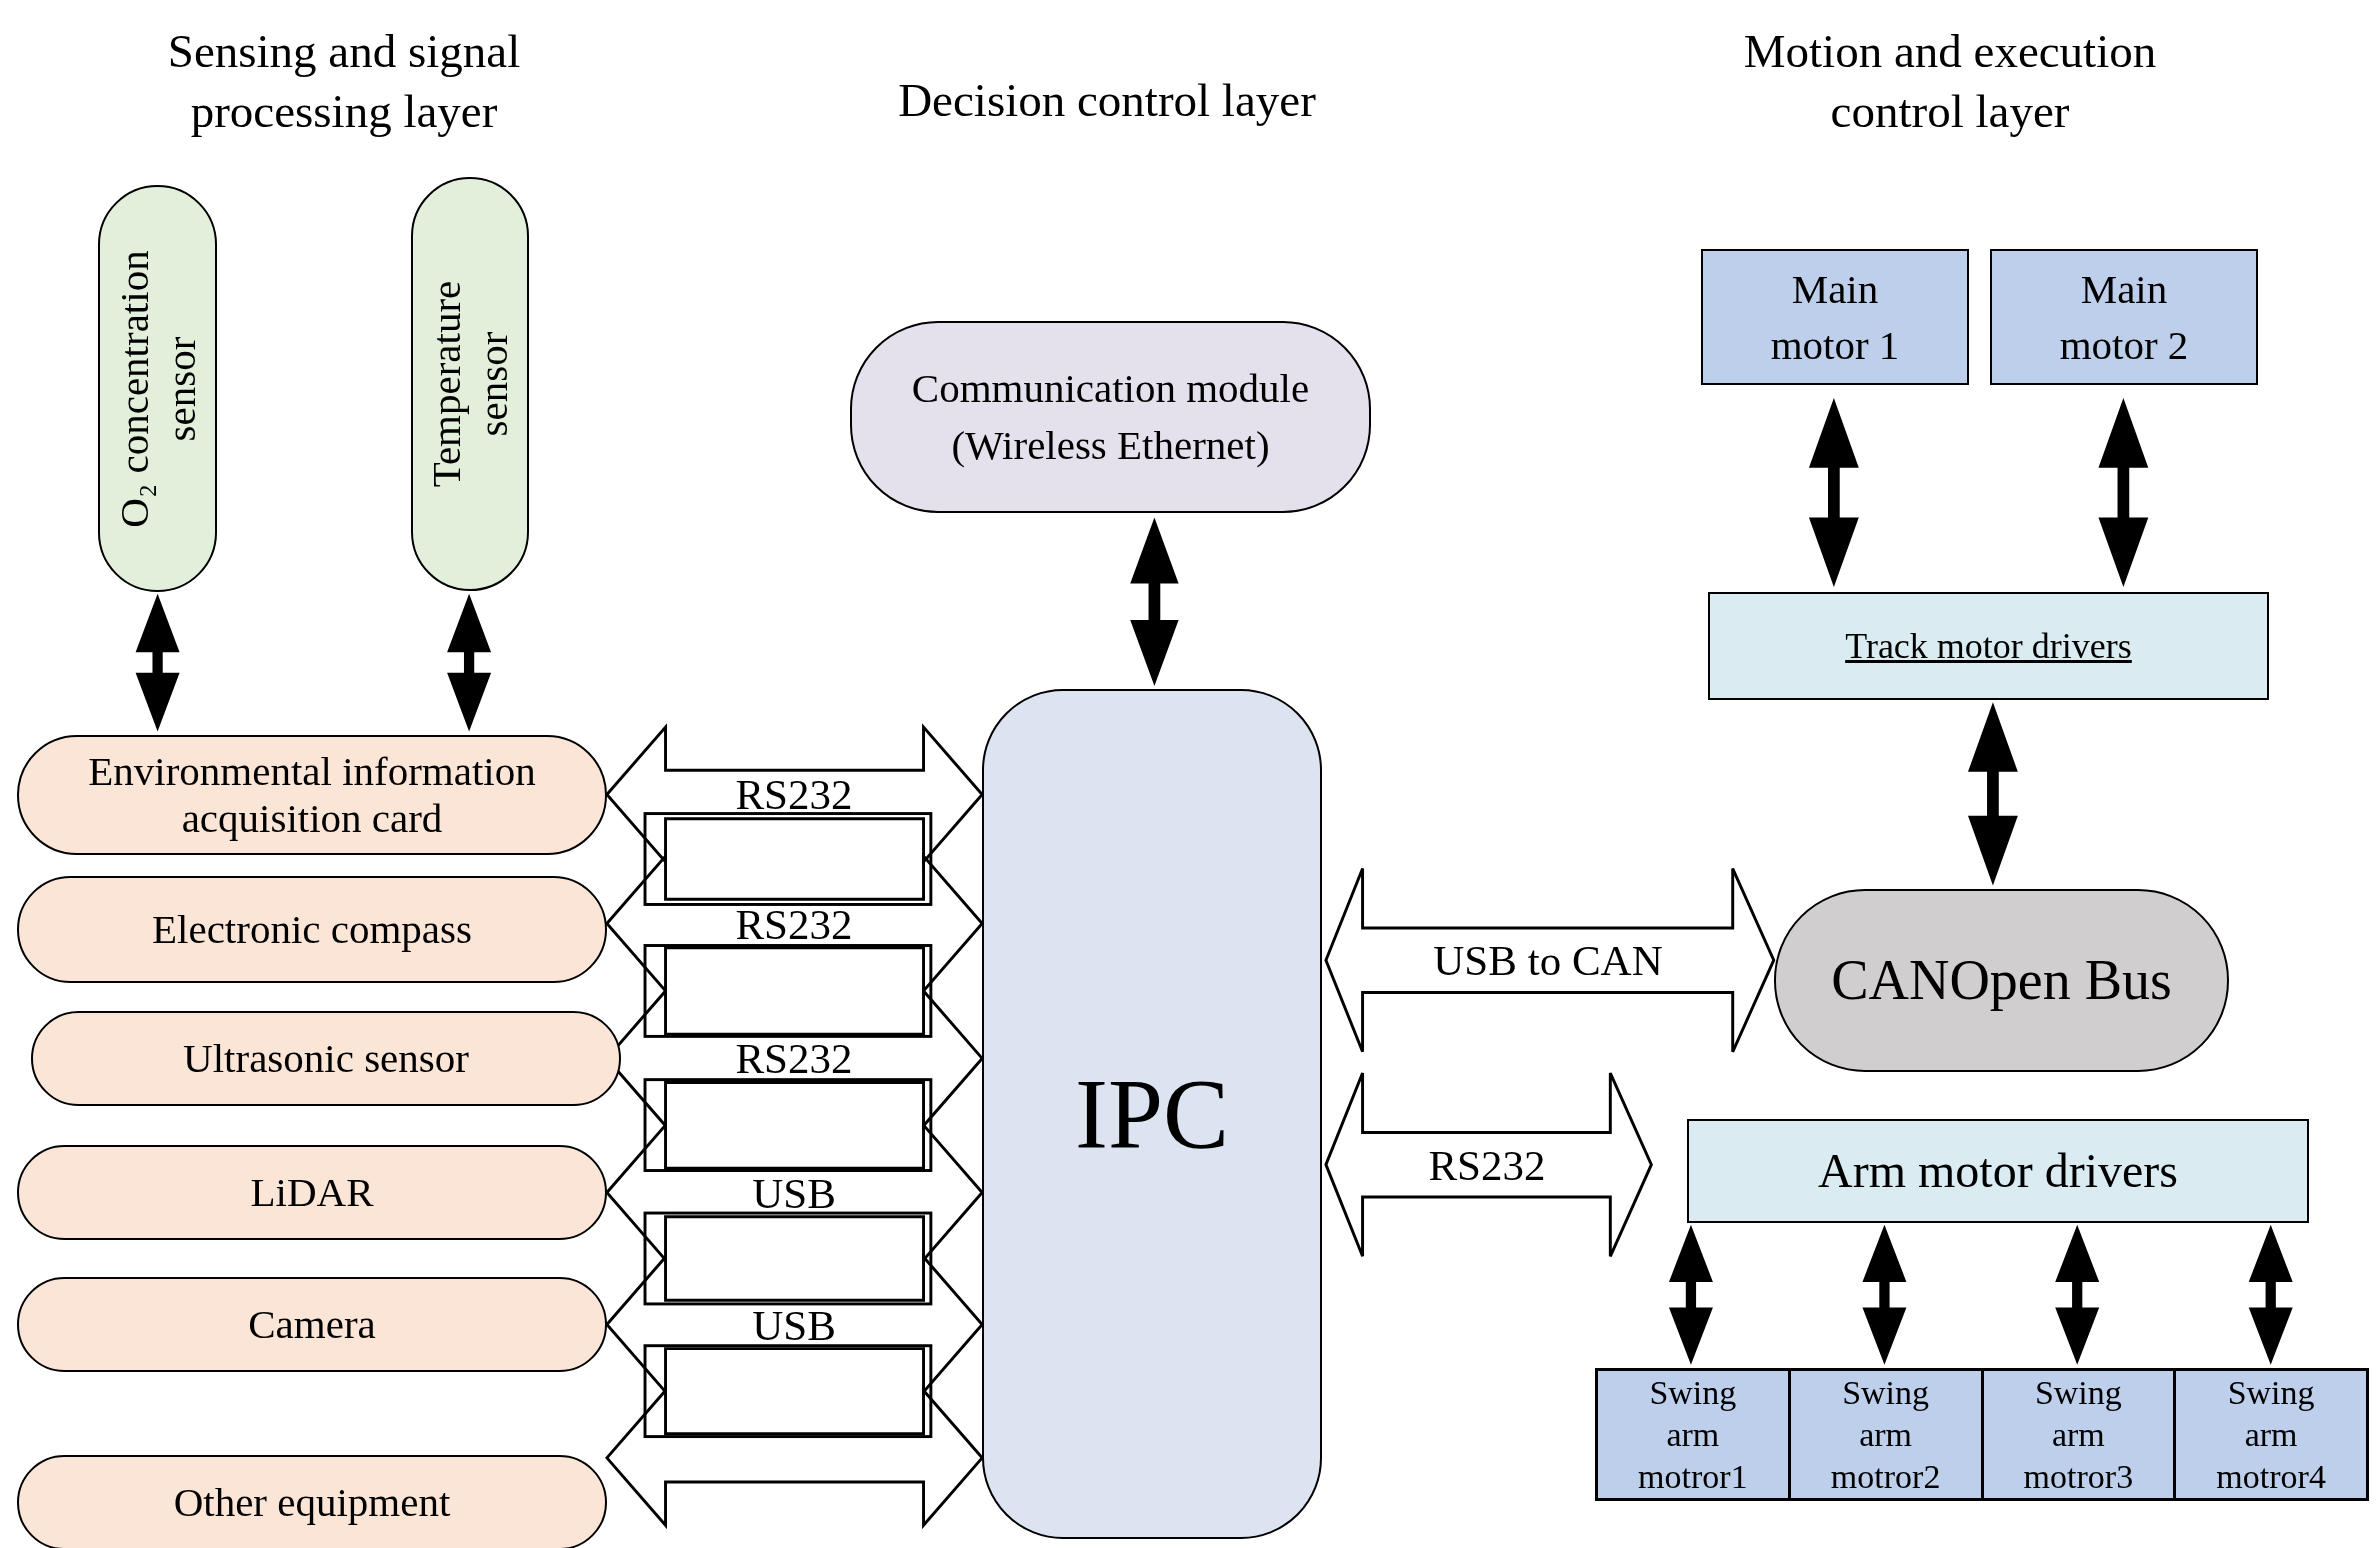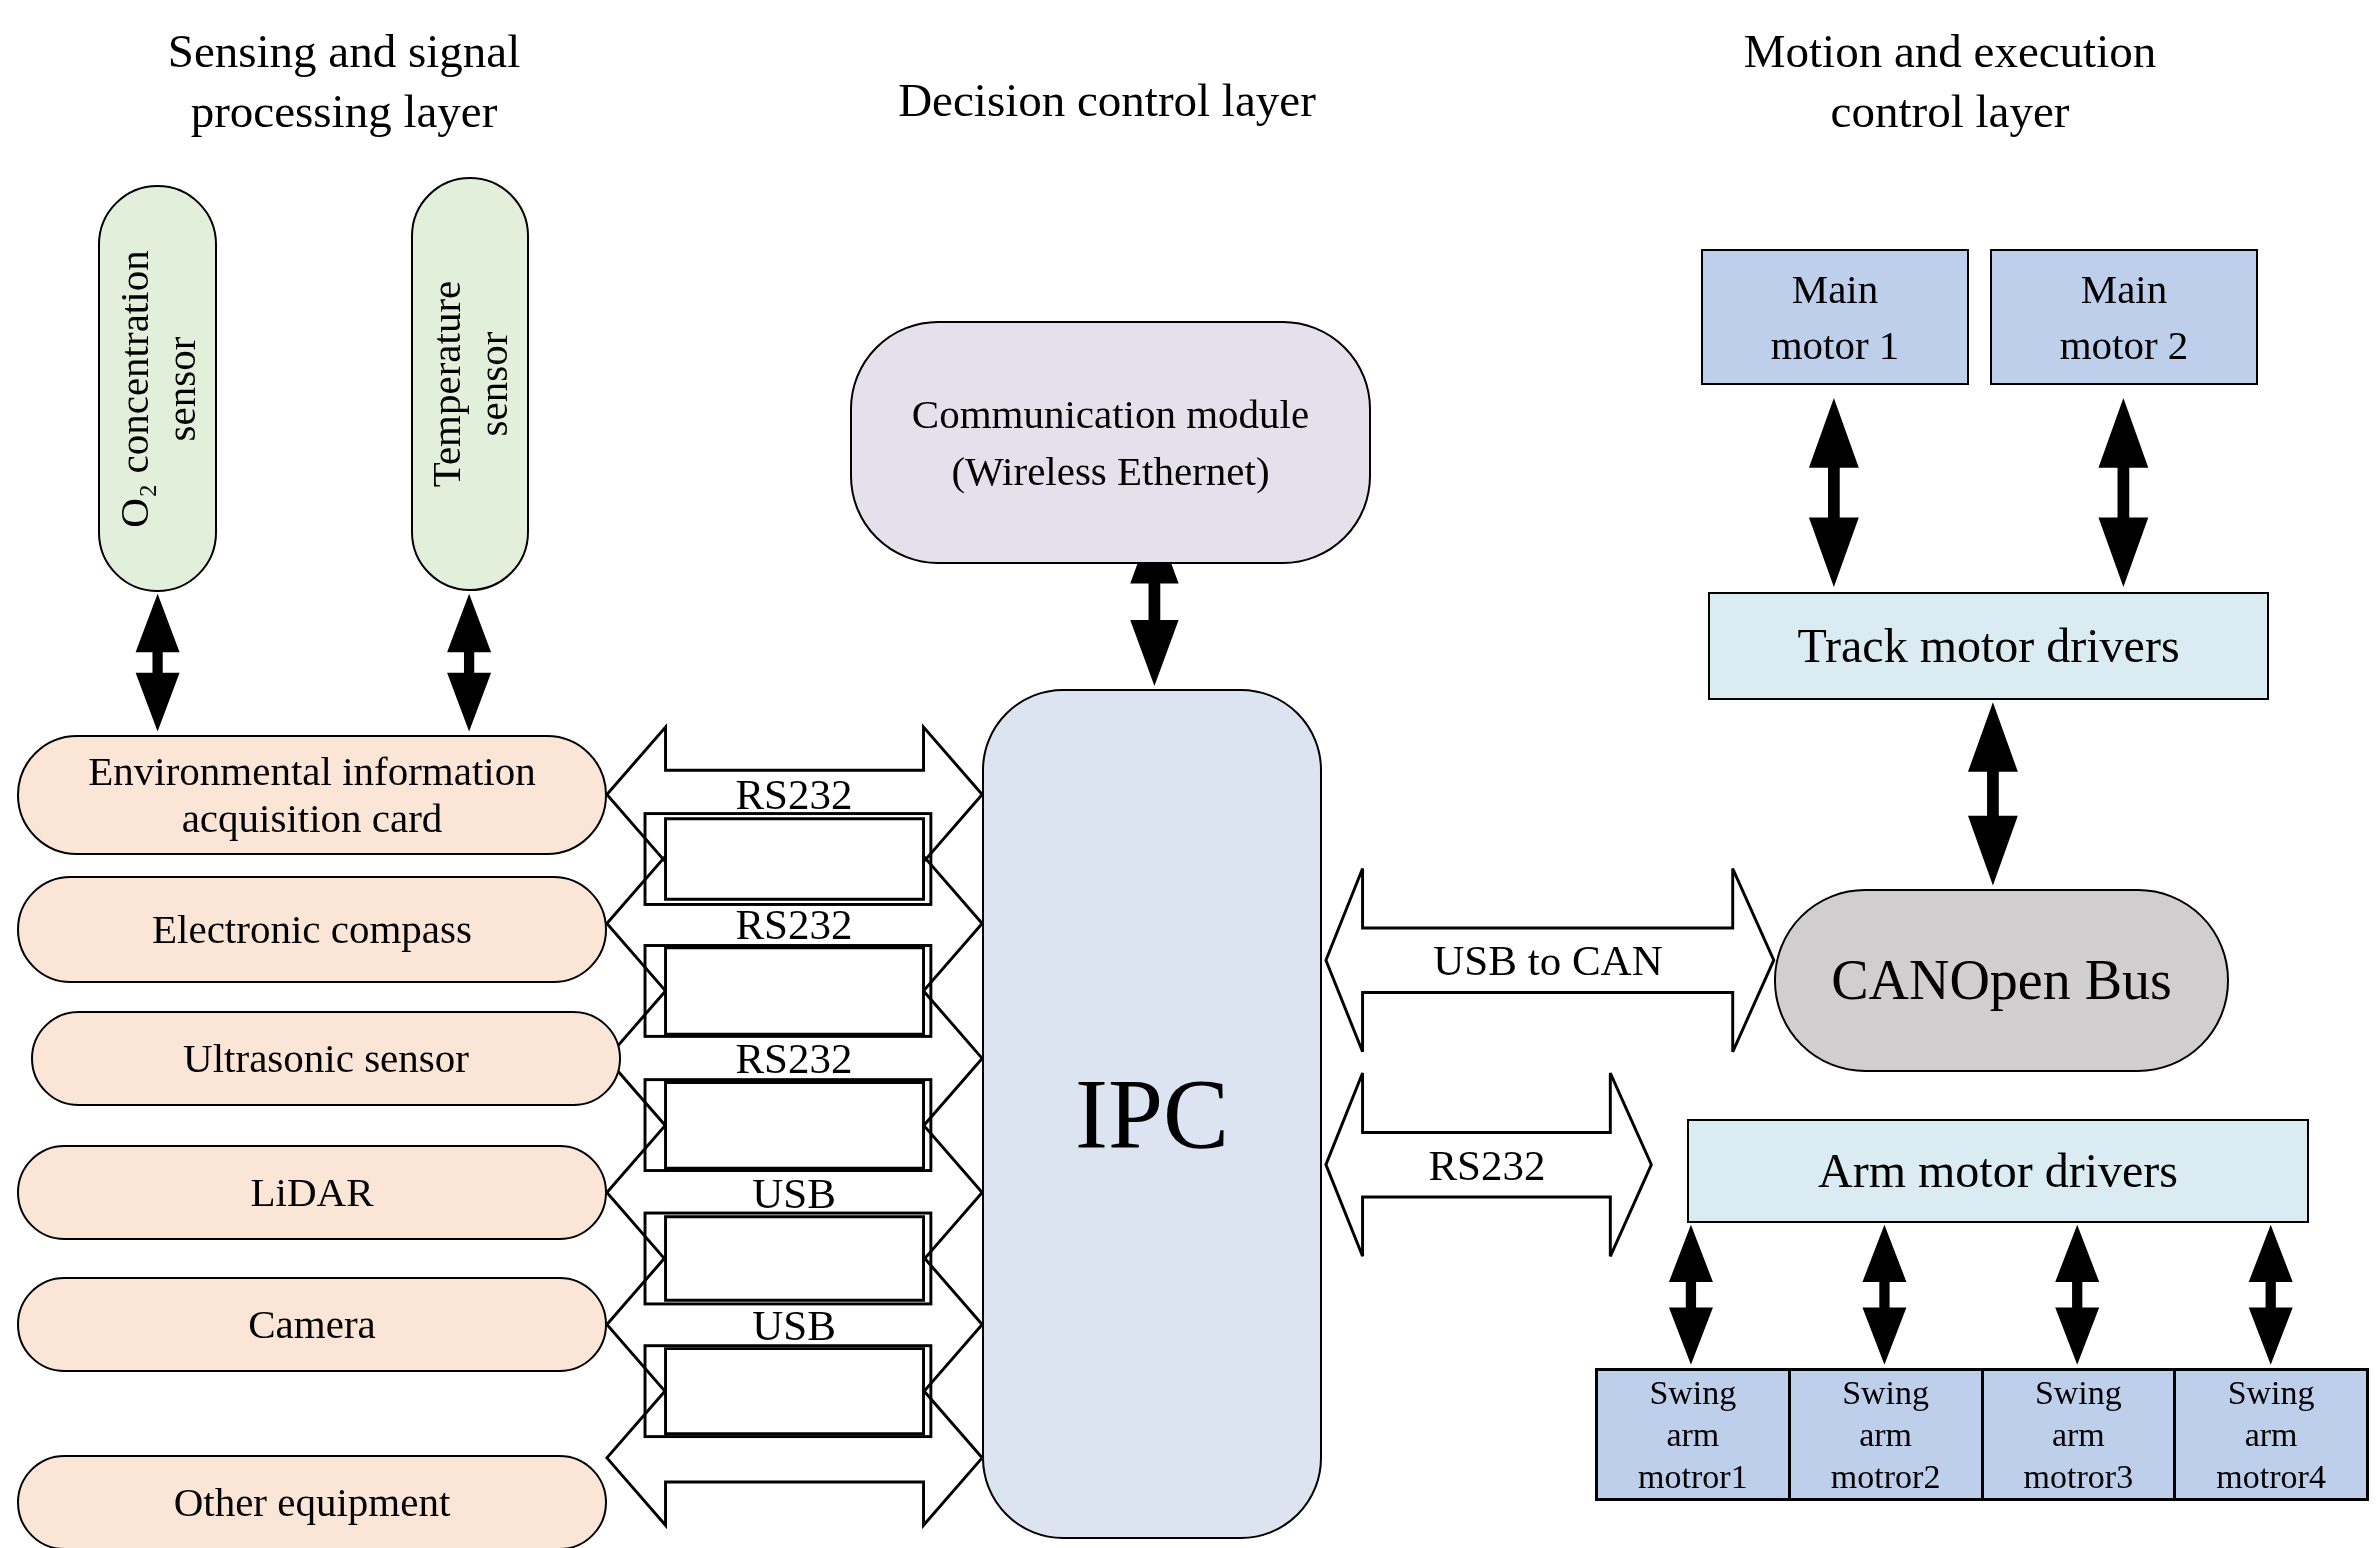--- a/index.html
+++ b/index.html
@@ -133,40 +133,40 @@
     <span>Other equipment</span>
   </div>
 
   <div class="lbl" style="left:662px;top:770px;width:264px;height:48px;">RS232</div>
   <div class="lbl" style="left:662px;top:900px;width:264px;height:48px;">RS232</div>
   <div class="lbl" style="left:662px;top:1034px;width:264px;height:48px;">RS232</div>
   <div class="lbl" style="left:662px;top:1169px;width:264px;height:48px;">USB</div>
   <div class="lbl" style="left:662px;top:1301px;width:264px;height:48px;">USB</div>
   <div class="lbl" style="left:662px;top:1434px;width:264px;height:48px;"></div>
 
-  <div class="box" style="left:850px;top:321px;width:521px;height:243px;border-radius:88px;background:var(--lavender);font-size:41px;line-height:57px;">
+  <div class="box" style="left:850px;top:321px;width:521px;height:192px;border-radius:88px;background:var(--lavender);font-size:41px;line-height:57px;">
     <span>Communication module</span>
     <span>(Wireless Ethernet)</span>
   </div>
   <div class="box" style="left:982px;top:689px;width:340px;height:850px;border-radius:81px;background:var(--ipc_blue);font-size:99px;">
     <span>IPC</span>
   </div>
 
   <div class="lbl" style="left:1363px;top:928px;width:370px;height:65px;">USB to CAN</div>
   <div class="lbl" style="left:1363px;top:1133px;width:248px;height:65px;">RS232</div>
 
   <div class="box" style="left:1701px;top:249px;width:268px;height:136px;background:var(--blue);font-size:41px;line-height:56px;">
     <span>Main</span>
     <span>motor 1</span>
   </div>
   <div class="box" style="left:1990px;top:249px;width:268px;height:136px;background:var(--blue);font-size:41px;line-height:56px;">
     <span>Main</span>
     <span>motor 2</span>
   </div>
-  <div class="box" style="left:1708px;top:592px;width:561px;height:108px;background:var(--cyan);font-size:48px;">
+  <div class="box" style="left:1708px;top:592px;width:561px;height:108px;background:var(--cyan);font-size:36px;text-decoration:underline;">
     <span>Track motor drivers</span>
   </div>
   <div class="box" style="left:1774px;top:889px;width:455px;height:183px;border-radius:91px;background:var(--gray);font-size:56px;">
     <span>CANOpen Bus</span>
   </div>
   <div class="box" style="left:1652px;top:1119px;width:622px;height:104px;background:var(--cyan);font-size:48px;margin-left:35px;">
     <span>Arm motor drivers</span>
   </div>
 
   <div class="swing-row" style="left:1595px;top:1368px;width:774px;height:133px;">

